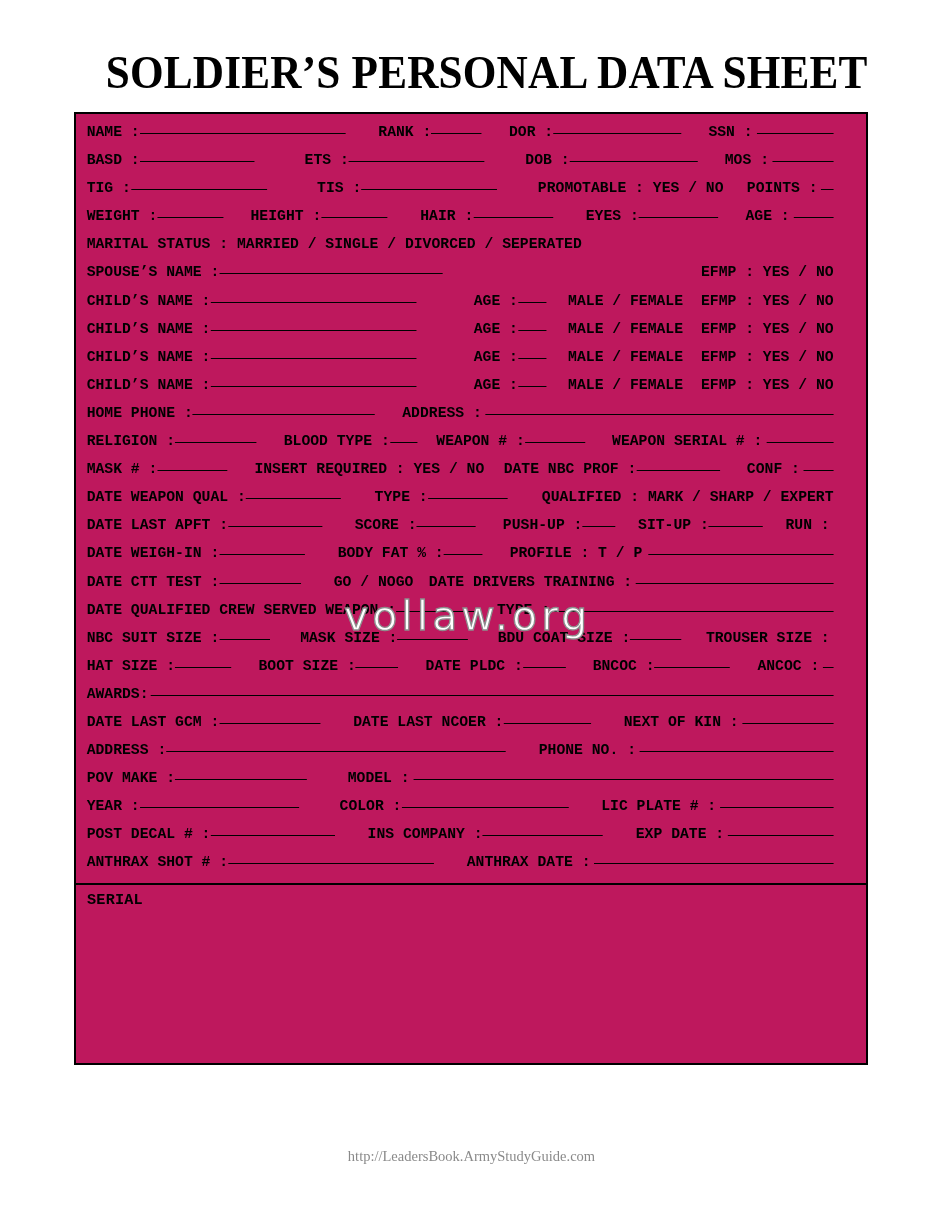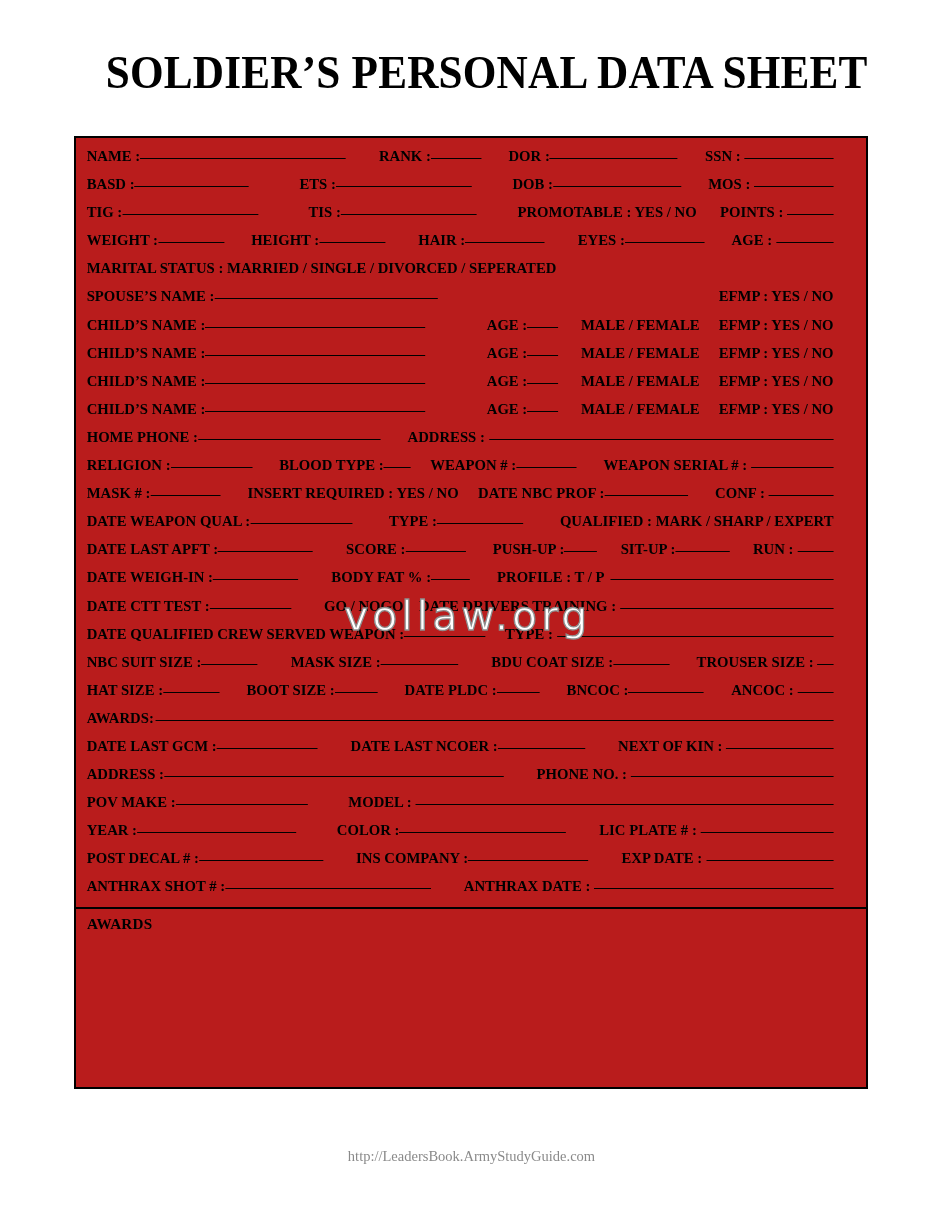--- a/index.html
+++ b/index.html
@@ -30,26 +30,27 @@
     line-height: 1.05;
     transform: scaleX(0.92);
     transform-origin: center center;
     white-space: nowrap;
   }
 
   
   .form-box {
     position: absolute;
     left: 74px;
-    top: 136px;
+    top: 112px;
     width: 794px;
     height: 953px;
     border: 2.5px solid #000;
     box-sizing: border-box;
-    background: #b91c1c;
+    background: #be185d;
+    font-family: Liberation Mono, monospace;
   }
 
   .fields-area {
     position: absolute;
     left: 0;
     top: 0;
     right: 0;
     height: 771px;
     border-bottom: 2.5px solid #000;
     box-sizing: border-box;
@@ -445,21 +446,21 @@
       <span class="lbl">ANTHRAX SHOT # :</span>
       <span class="bl" style="width:212px"></span>
       <span class="gap s34"></span>
       <span class="lbl">ANTHRAX DATE :</span>
       <span class="bl grow" style="margin-left:4px"></span>
     </div>
 
   </div>
 
   <div class="remarks-area">
-    <div class="remarks-label">AWARDS</div>
+    <div class="remarks-label">SERIAL</div>
     <div style="height:140px;"></div>
   </div>
 
 </div>
 
 <div class="watermark">vollaw.org</div>
 
 <div class="footer">http://LeadersBook.ArmyStudyGuide.com</div>
 
 </body></html>

